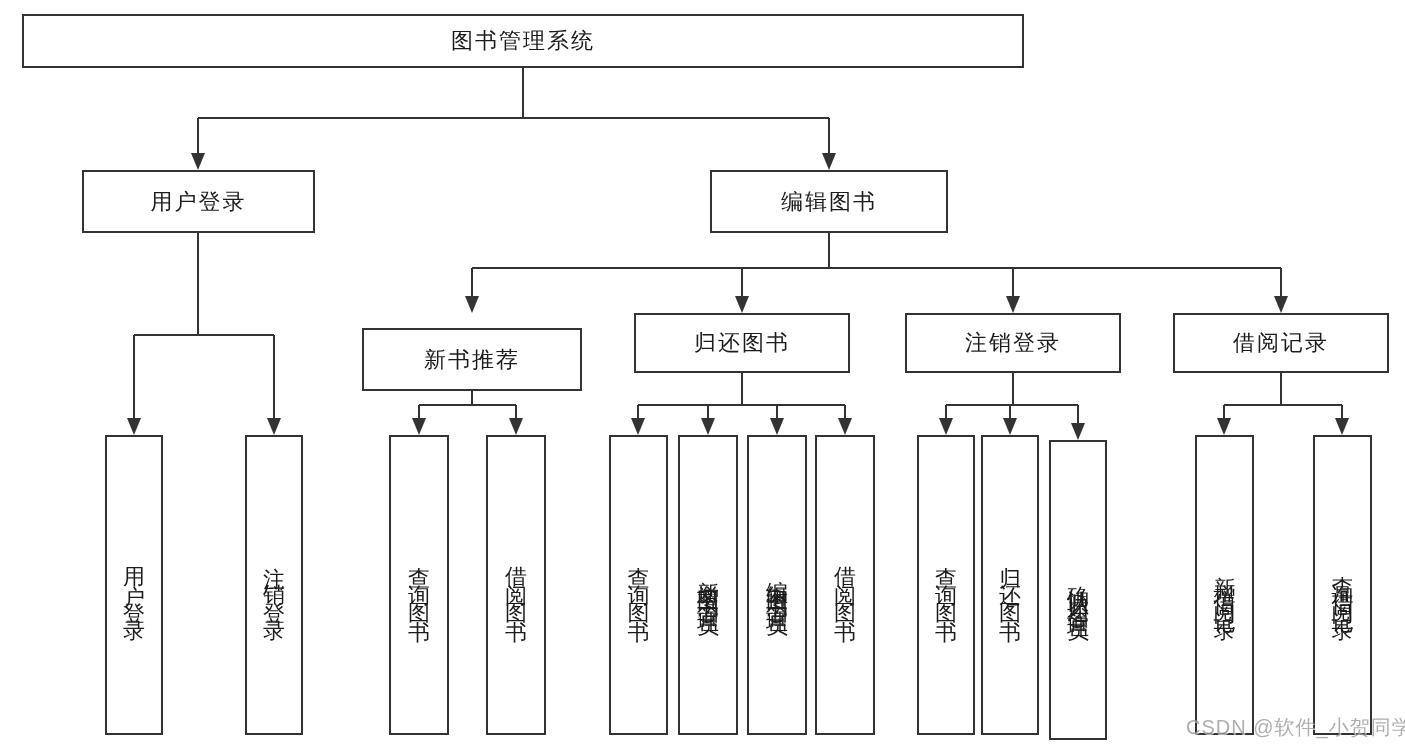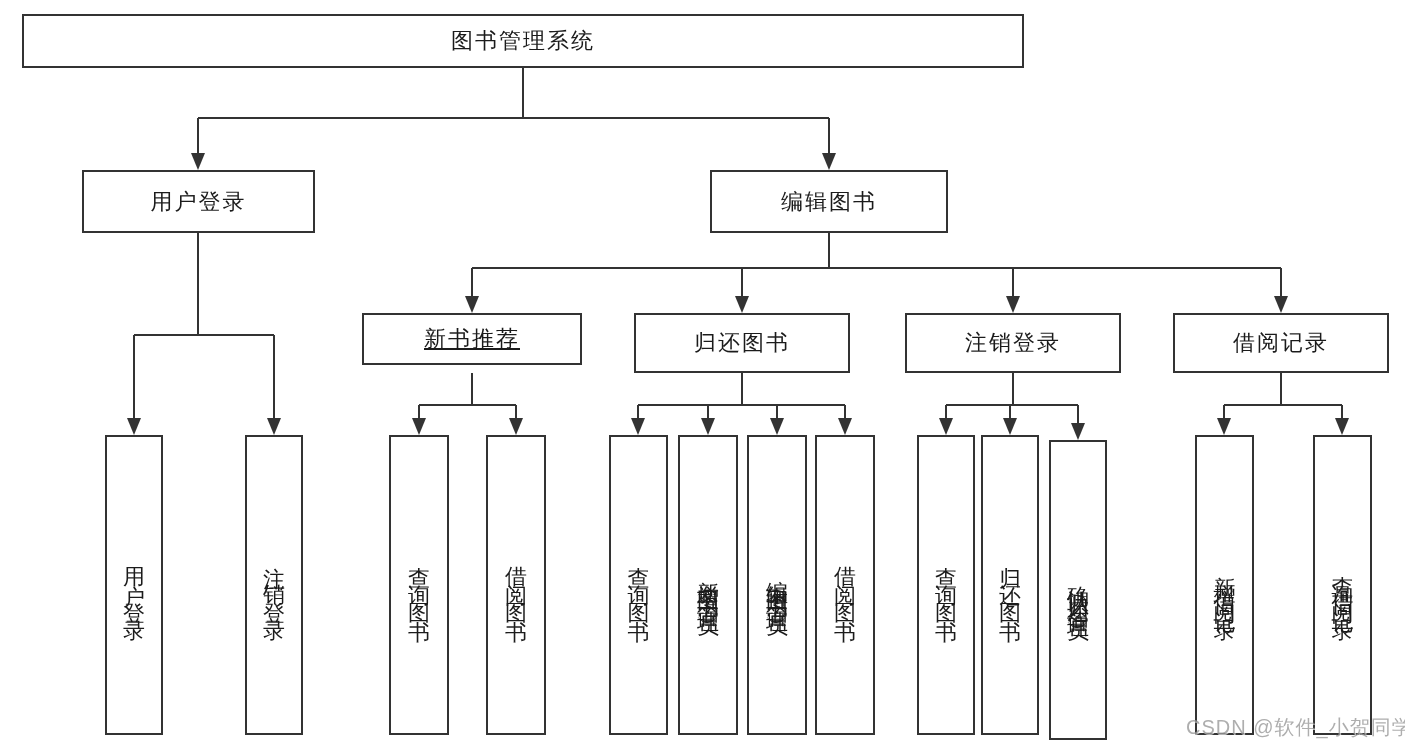--- a/index.html
+++ b/index.html
@@ -17,21 +17,21 @@
   .sp-wide{letter-spacing:18px;}
   .sp-med{letter-spacing:9px;}
   .sp-tight{letter-spacing:5px;}
 
   
   #b-root{left:22px;top:14px;width:1002px;height:54px;}
   
   #b-login{left:82px;top:170px;width:233px;height:63px;}
   #b-mgmt{left:710px;top:170px;width:238px;height:63px;}
   
-  #b-new{left:362px;top:313px;width:220px;height:52px;text-decoration:underline;}
+  #b-new{left:362px;top:328px;width:220px;height:63px;}
   #b-borrow{left:634px;top:313px;width:216px;height:60px;}
   #b-current{left:905px;top:313px;width:216px;height:60px;}
   #b-record{left:1173px;top:313px;width:216px;height:60px;}
   
   .leaf{top:435px;height:300px;}
   #l-login1{left:105px;width:58px;}
   #l-login2{left:245px;width:58px;}
   #l-new1{left:389px;width:60px;}
   #l-new2{left:486px;width:60px;}
   #l-bor1{left:609px;width:59px;}

